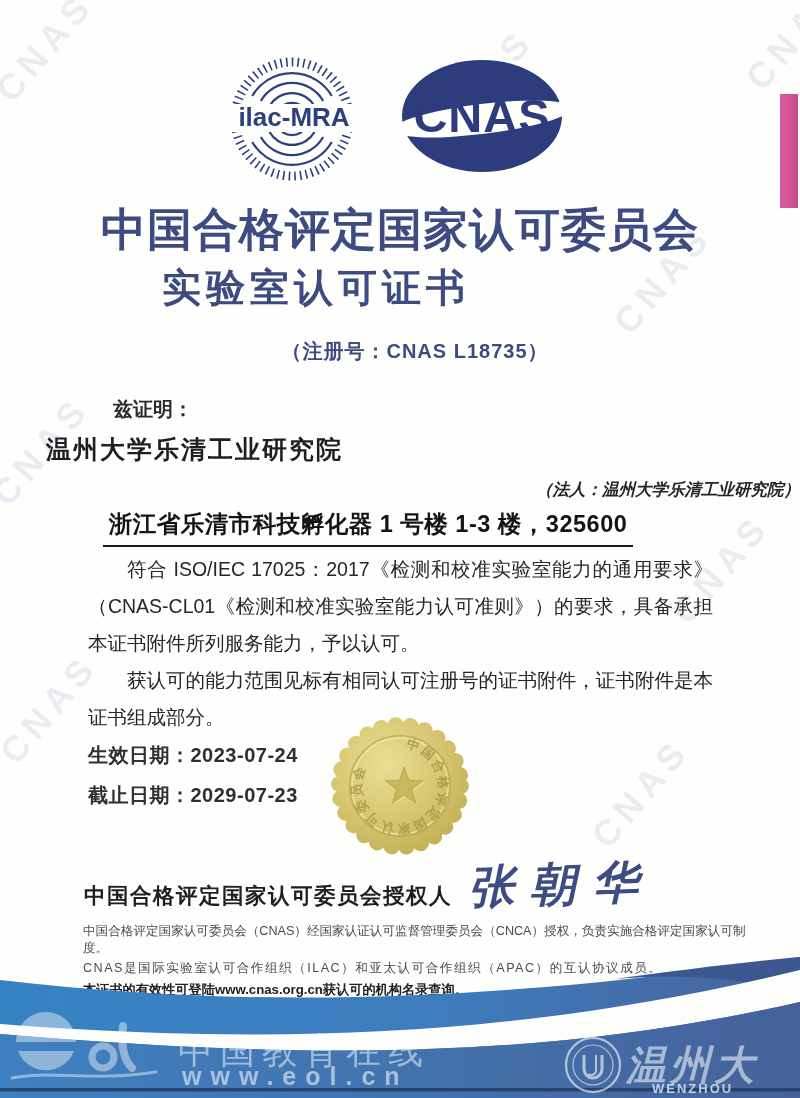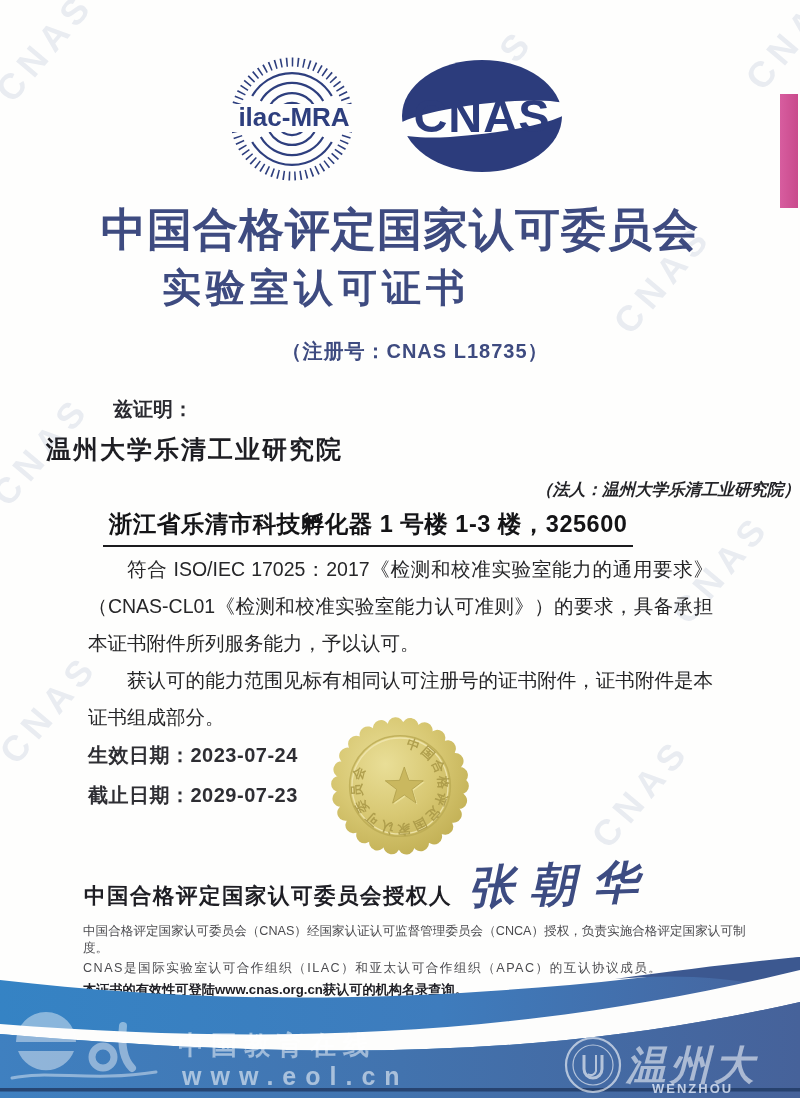--- a/index.html
+++ b/index.html
@@ -54,21 +54,21 @@
     font-style:italic;color:#3d4c82;letter-spacing:16px;transform:rotate(-2deg);
     white-space:nowrap;}
   
   .footnotes{position:absolute;left:83px;top:923px;width:672px;}
   .fn1{font-size:12.6px;color:#4b4b4f;margin:0 0 3px 0;}
   .fn2{font-size:12.6px;color:#4b4b4f;letter-spacing:1.5px;margin:0 0 4px 0;}
   .fn3{font-size:13.2px;font-weight:bold;color:#202026;margin:0;}
   
   .footer-svg{position:absolute;left:0;top:955px;}
   .eol-glyph{position:absolute;left:8px;top:1012px;opacity:0.42;}
-  .eol-name{position:absolute;left:178px;top:1028px;font-size:26px;font-weight:bold;
+  .eol-name{position:absolute;left:178px;top:1028px;font-size:35px;font-weight:normal;
     color:rgba(255,255,255,0.50);letter-spacing:7px;}
   .eol-url{position:absolute;left:182px;top:1062px;font-size:25px;font-weight:bold;
     color:rgba(255,255,255,0.55);letter-spacing:9px;}
   .wzu-seal{position:absolute;left:564px;top:1036px;opacity:0.6;}
   .wzu-name{position:absolute;left:626px;top:1038px;font-size:40px;font-weight:600;
     color:rgba(255,255,255,0.55);letter-spacing:4px;font-style:italic;}
   .wzu-en{position:absolute;left:652px;top:1081px;font-size:13px;font-weight:bold;
     color:rgba(232,240,252,0.78);letter-spacing:2px;}
 </style>
 </head>

